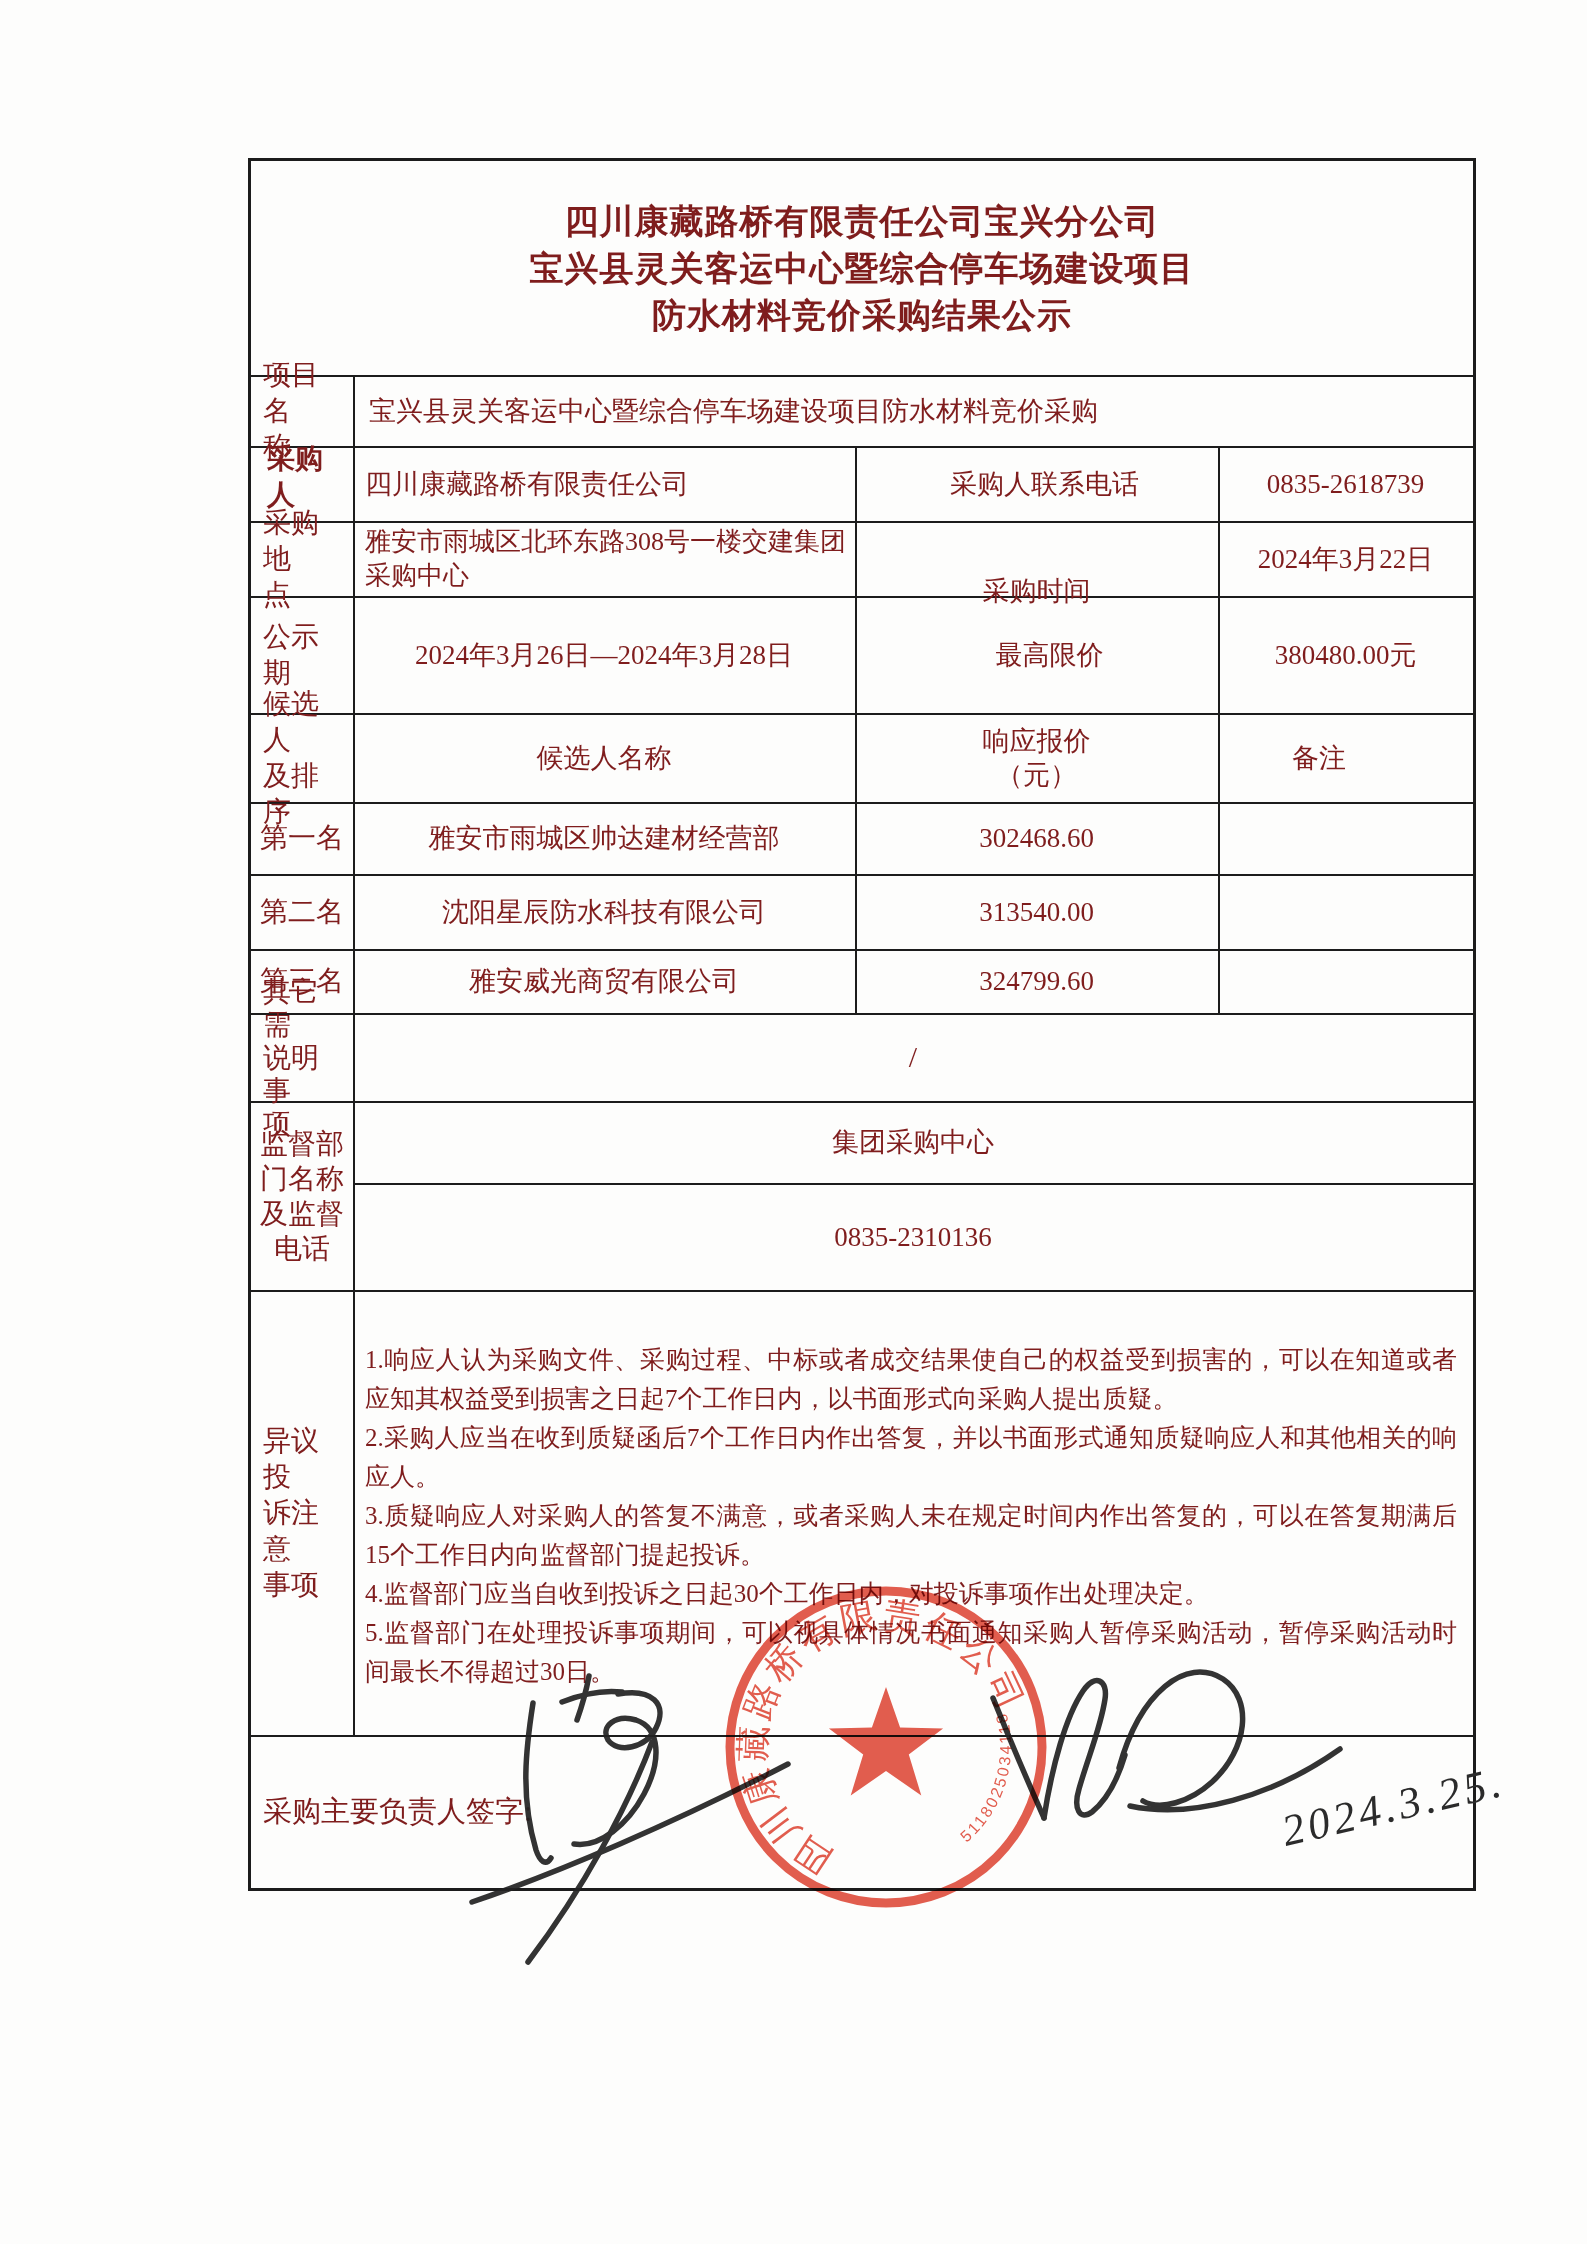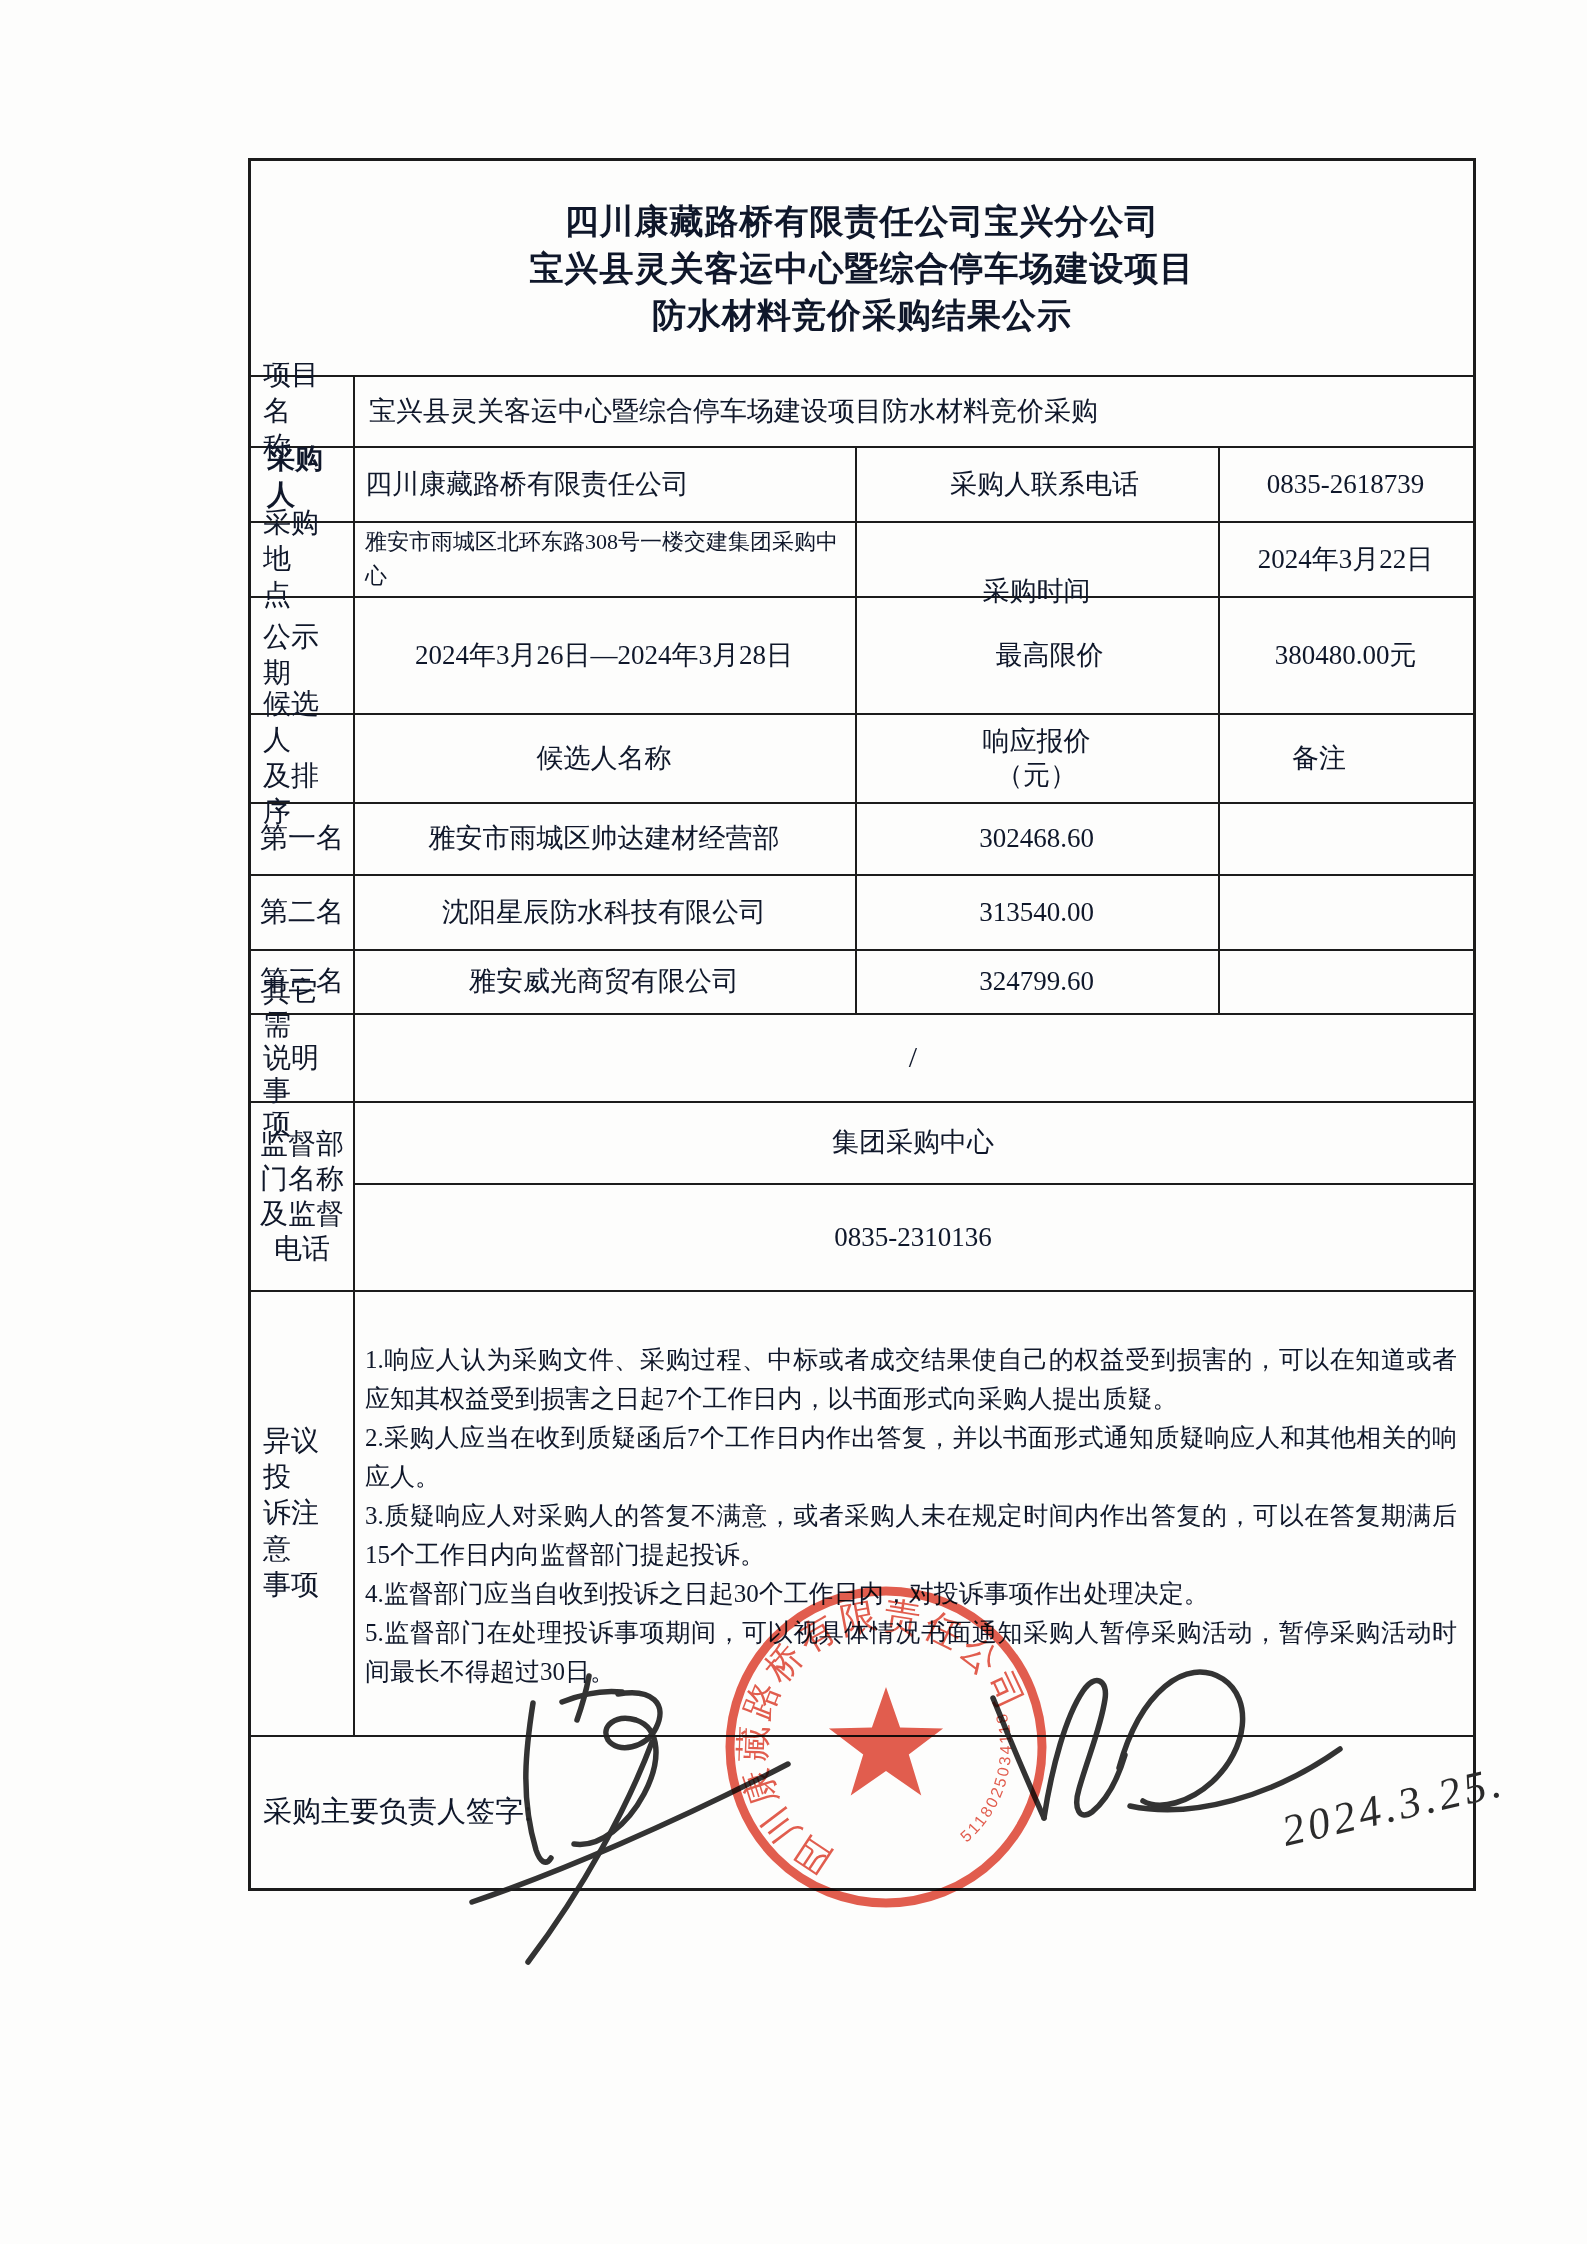--- a/index.html
+++ b/index.html
@@ -1,21 +1,21 @@
 <!DOCTYPE html>
 <html><head>
 <meta charset="utf-8">
 <style>
   html,body{margin:0;padding:0;background:#e9e9e9;}
   .page{
     position:relative;
     width:1587px;height:2244px;
     background:#fdfdfc;
     font-family:"Liberation Serif","DejaVu Serif",serif;
-    color:#0f172a;
+    color:#7f1d1d;
     overflow:hidden;
   }
   .table{
     position:absolute;left:248px;top:158px;
     width:1222px;height:1727px;
     border:3px solid #1c1c1c;
     box-sizing:content-box;
   }
   .hline{position:absolute;left:0;height:2px;background:#1c1c1c;}
   .vline{position:absolute;width:2px;background:#1c1c1c;}
@@ -85,21 +85,21 @@
 称</div>
     <div class="cell c-left" style="left:102px;top:214px;width:1120px;height:71px;padding-left:16px;">宝兴县灵关客运中心暨综合停车场建设项目防水材料竞价采购</div>
 
     <div class="cell c-left label" style="left:4px;top:285px;width:102px;height:62px;font-weight:bold;">采购人</div>
     <div class="cell c-left" style="left:102px;top:285px;width:502px;height:75px;">四川康藏路桥有限责任公司</div>
     <div class="cell c-center" style="left:604px;top:285px;width:363px;height:75px;padding-left:16px;">采购人联系电话</div>
     <div class="cell c-center" style="left:967px;top:285px;width:255px;height:75px;">0835-2618739</div>
 
     <div class="cell c-left label pre" style="left:0;top:360px;width:102px;height:75px;">采购地
 点</div>
-    <div class="cell c-left" style="left:102px;top:360px;width:502px;height:75px;font-size:22px;line-height:34px;">雅安市雨城区北环东路308号一楼交建集团采购中心</div>
+    <div class="cell c-left" style="left:102px;top:360px;width:502px;height:75px;font-size:26px;line-height:34px;">雅安市雨城区北环东路308号一楼交建集团采购中心</div>
     <div class="cell c-center" style="left:604px;top:360px;width:363px;height:75px;margin-top:32px;">采购时间</div>
     <div class="cell c-center" style="left:967px;top:360px;width:255px;height:75px;">2024年3月22日</div>
 
     <div class="cell c-left label" style="left:0;top:435px;width:102px;height:117px;">公示期</div>
     <div class="cell c-center" style="left:102px;top:435px;width:502px;height:117px;">2024年3月26日—2024年3月28日</div>
     <div class="cell c-center" style="left:617px;top:435px;width:363px;height:117px;">最高限价</div>
     <div class="cell c-center" style="left:967px;top:435px;width:255px;height:117px;">380480.00元</div>
 
     <div class="cell c-left label pre" style="left:0;top:552px;width:102px;height:89px;">候选人
 及排序</div>

